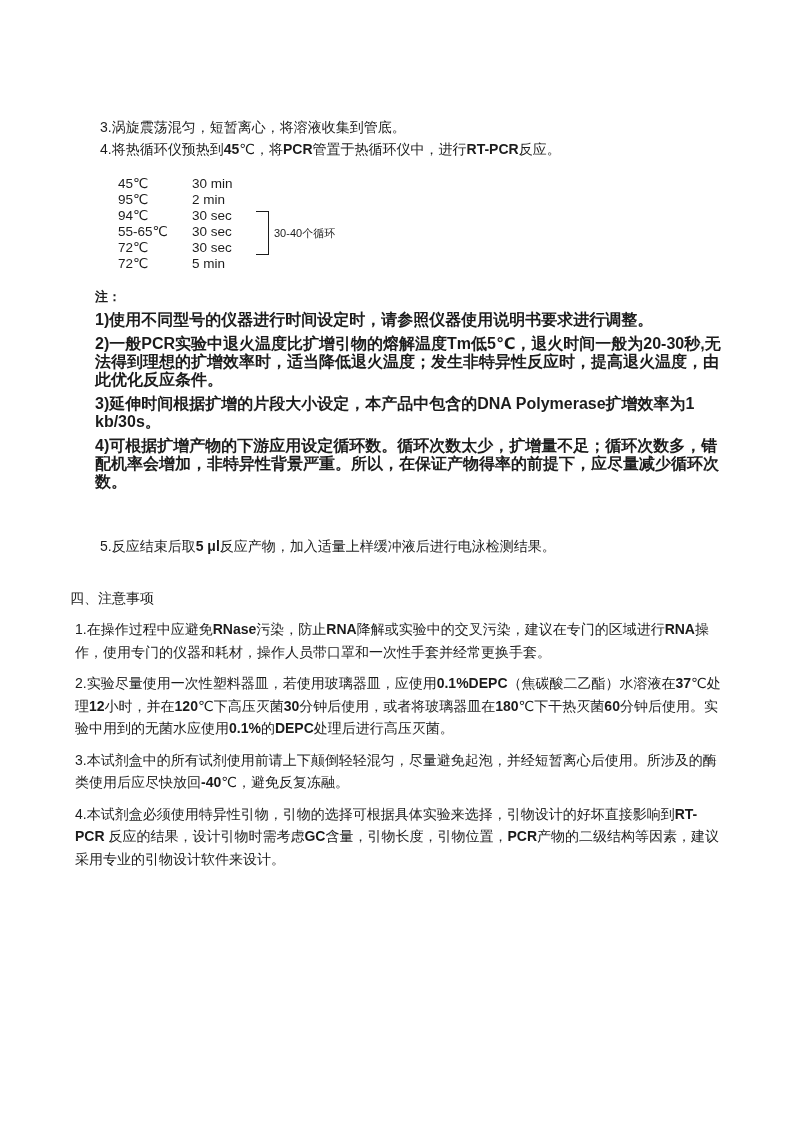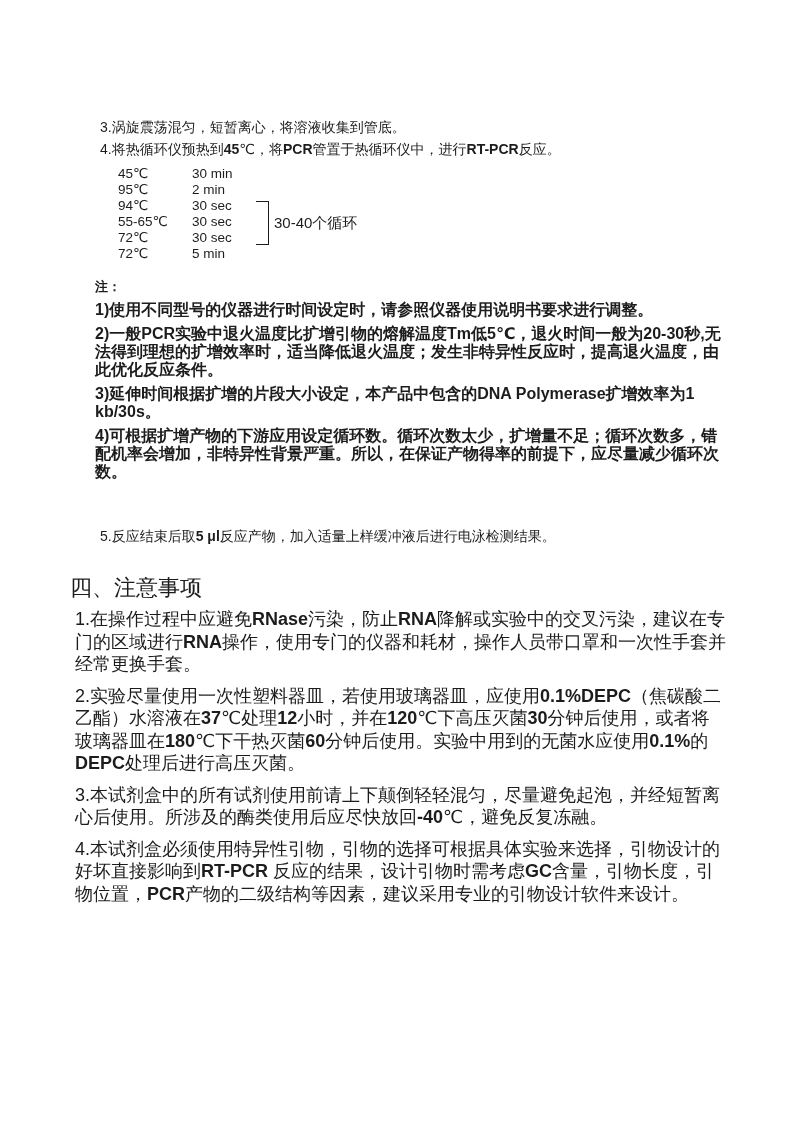--- a/index.html
+++ b/index.html
@@ -19,21 +19,21 @@
   }
   .b { font-weight: bold; }
   .step {
     margin-left: 25px;
     font-size: 14px;
     line-height: 22px;
   }
   
   .cycling {
     position: relative;
-    margin: 6px 0 0 43px;
+    margin: 16px 0 0 43px;
     width: 400px;
     font-size: 13.5px;
     text-decoration: underline;
   }
   .crow { line-height: 16px; height: 16px; }
   .crow .temp { display: inline-block; width: 74px; }
   .crow .time { display: inline-block; }
   .bracket {
     position: absolute;
     left: 138px;
@@ -41,49 +41,49 @@
     width: 13px;
     height: 44px;
     border-top: 1.5px solid #1c1c1c;
     border-right: 1.5px solid #1c1c1c;
     border-bottom: 1.5px solid #1c1c1c;
   }
   .bracket-label {
     position: absolute;
     left: 156px;
     top: 49px;
-    font-size: 15px;
+    font-size: 11px;
     line-height: 16px;
     white-space: nowrap;
   }
   
   .note-title {
     margin: 16px 0 0 20px;
     font-size: 13px;
     line-height: 17px;
     font-weight: bold;
   }
   .note {
     margin: 6px 0 0 20px;
     width: 636px;
     font-size: 16px;
     line-height: 18px;
     font-weight: bold;
   }
   .step5 { margin-top: 44px; }
   .section-title {
     margin: 30px 0 0 -5px;
-    font-size: 22px;
+    font-size: 14px;
     line-height: 22px;
     font-weight: normal;
   }
   .item {
     margin-top: 9px;
     width: 651px;
-    font-size: 18px;
+    font-size: 14px;
     line-height: 22.5px;
   }
 </style>
 </head>
 <body>
 
 <div class="page">
 
   <p class="step"><span>3.涡旋震荡混匀，短暂离心，将溶液收集到管底。</span></p>
   <p class="step"><span>4.将热循环仪预热到</span><span class="b">45</span><span>℃，将</span><span class="b">PCR</span><span>管置于热循环仪中，进行</span><span class="b">RT-PCR</span><span>反应。</span></p>

